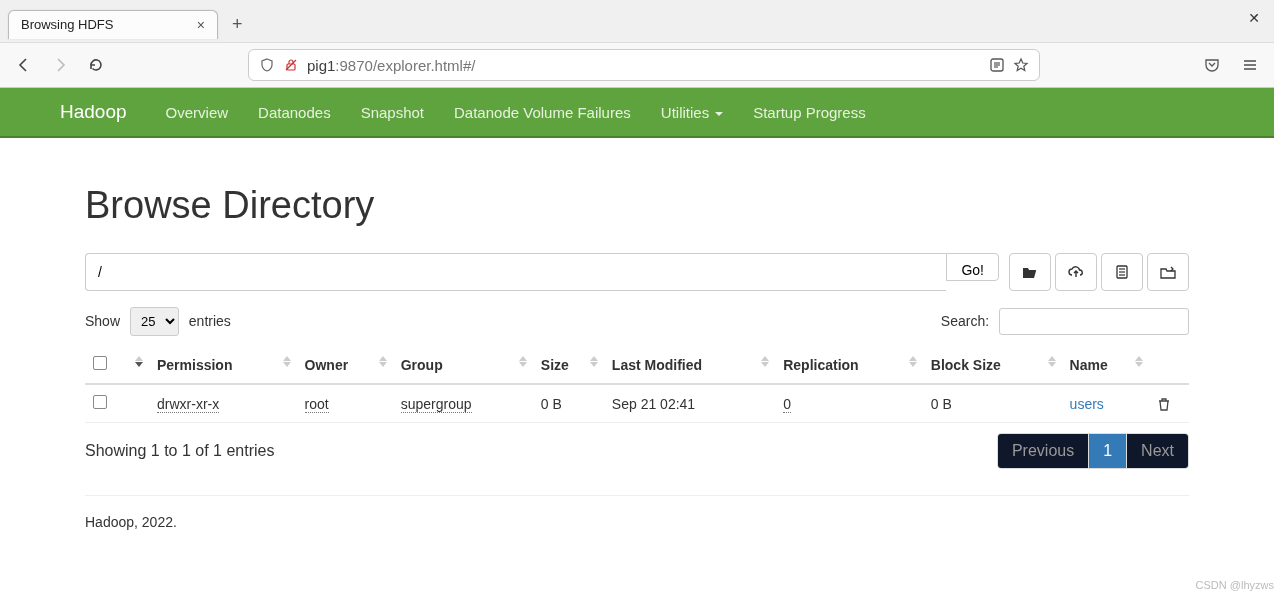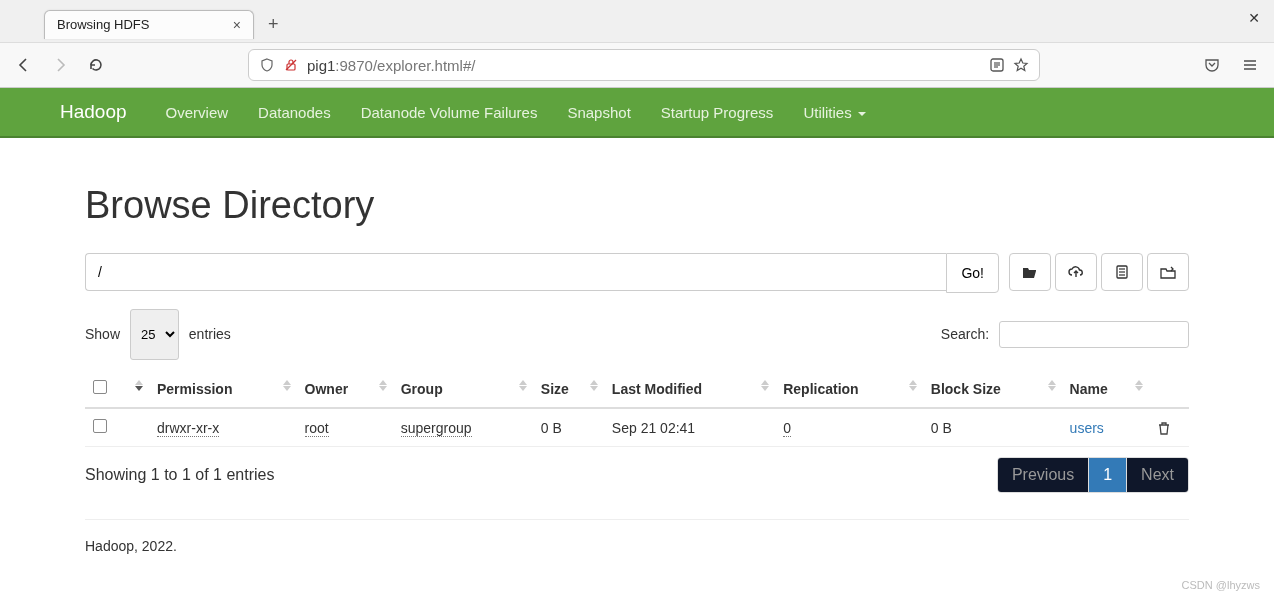--- a/index.html
+++ b/index.html
@@ -27,21 +27,20 @@
 .tab {
   display: flex;
   align-items: center;
   background: #fcfcfc;
   border: 1px solid #bbb;
   border-bottom: none;
   border-radius: 6px 6px 0 0;
   padding: 6px 12px;
   min-width: 210px;
   position: relative;
-  margin-left: 36px;
   box-shadow: 0 0 2px rgba(0,0,0,0.1);
 }
 .tab-title { flex: 1; font-size: 13px; color: #222; }
 .tab-close { font-size: 14px; color: #555; cursor: pointer; margin-left: 8px; }
 .new-tab { margin-left: 14px; font-size: 18px; color: #555; cursor: pointer; }
 .window-close { position: absolute; right: 14px; top: 10px; font-size: 14px; color: #333; cursor: pointer; }
 .toolbar-row {
   display: flex;
   align-items: center;
   padding: 6px 10px;
@@ -83,30 +82,30 @@
 .container { max-width: 1140px; margin: 6px auto; padding: 24px 18px 10px; }
 h1 { font-size: 38px; font-weight: 500; color:#333; margin: 16px 0 26px; }
 .path-row { display:flex; gap:10px; margin-bottom: 16px; }
 .input-group { display:flex; flex:1; }
 .path-input {
   flex:1; border:1px solid #ccc; border-right:none; border-radius:4px 0 0 4px;
   padding: 8px 12px; font-size:14px; height:38px; background:#fff;
 }
 .go-btn {
   border:1px solid #ccc; border-radius:0 4px 4px 0; background:#fff;
-  padding: 8px 14px; font-size:14px; cursor:pointer; height:40px;
+  padding: 8px 14px; font-size:14px; cursor:pointer; height:28px;
 }
 .action-btns { display:flex; gap:4px; }
 .icon-btn {
   width:42px; height:38px; border:1px solid #ccc; border-radius:4px; background:#fff;
   display:flex; align-items:center; justify-content:center; cursor:pointer; color:#333;
 }
 .table-controls { display:flex; justify-content: space-between; align-items:center; margin-bottom: 10px; font-size:14px; color:#333; }
 .show-entries select {
-  border:1px solid #ccc; border-radius:3px; padding:16px 6px; margin: 0 6px; font-size:13px;
+  border:1px solid #ccc; border-radius:3px; padding:5px 6px; margin: 0 6px; font-size:13px;
 }
 .search-box input {
   border:1px solid #ccc; border-radius:3px; padding:5px 8px; margin-left:6px; width:190px; font-size:13px;
 }
 
 table { width:100%; border-collapse: collapse; }
 thead th {
   text-align:left; padding:10px 8px; border-bottom:2px solid #ddd; font-weight:700; font-size:14px; color:#333; position:relative;
 }
 .sort-icon { position:absolute; right:6px; top:10px; display:flex; flex-direction:column; gap:0; }
@@ -123,21 +122,21 @@
 .trash-icon { color:#555; cursor:pointer; }
 
 .table-info-row { display:flex; justify-content:space-between; align-items:center; margin-top:10px; font-size:16px; }
 .pagination { display:flex; border:1px solid #ddd; border-radius:4px; overflow:hidden; }
 .page-btn { padding:8px 14px; border-left:1px solid #ddd; color:#337ab7; cursor:pointer; background:#0f172a; }
 .page-btn:first-child { border-left:none; }
 .page-btn.active { background:#337ab7; color:#fff; }
 .page-btn.disabled { color:#999; cursor:default; }
 hr { border:none; border-top:1px solid #eee; margin: 26px 0 18px; }
 .footer-text { font-size:14px; color:#333; }
-.watermark { position: fixed; bottom:6px; right:14px; font-size:11px; color:#bbb; }
+.watermark { position: fixed; bottom:6px; right:0; font-size:11px; color:#bbb; }
 svg { display:block; }
 </style>
 </head>
 <body>
 
 <div class="browser-chrome">
   <div class="tab-strip">
     <div class="tab">
       <span class="tab-title">Browsing HDFS</span>
       <span class="tab-close">×</span>
@@ -207,24 +206,24 @@
           </svg>
       </span>
     </div>
   </div>
 </div>
 
 <div class="hadoop-nav">
   <div class="brand">Hadoop</div>
   <div class="nav-item">Overview</div>
   <div class="nav-item">Datanodes</div>
+  <div class="nav-item">Snapshot</div>
   <div class="nav-item">Datanode Volume Failures</div>
-  <div class="nav-item">Snapshot</div>
+  <div class="nav-item dropdown">Utilities</div>
   <div class="nav-item">Startup Progress</div>
-  <div class="nav-item dropdown">Utilities</div>
 </div>
 
 <div class="container">
   <h1>Browse Directory</h1>
 
   <div class="path-row">
     <div class="input-group">
       <input class="path-input" value="/" style="">
       <button class="go-btn">Go!</button>
     </div>

